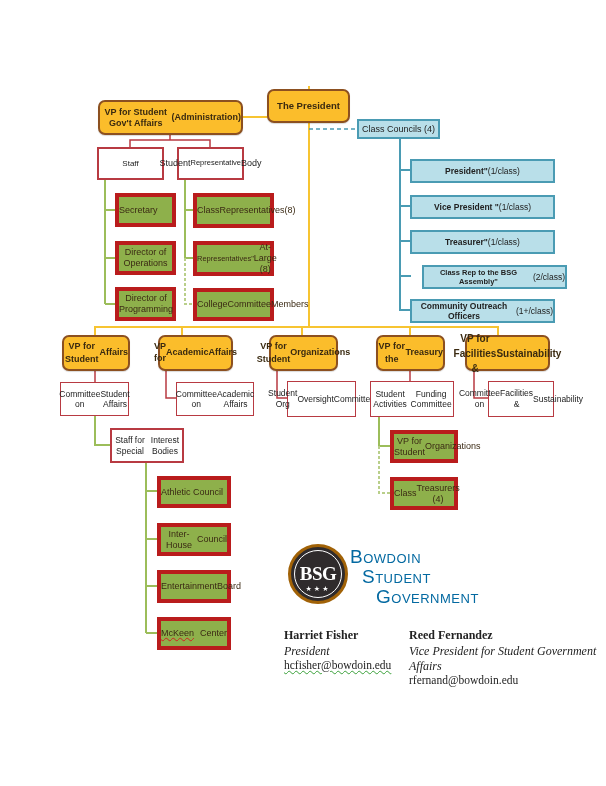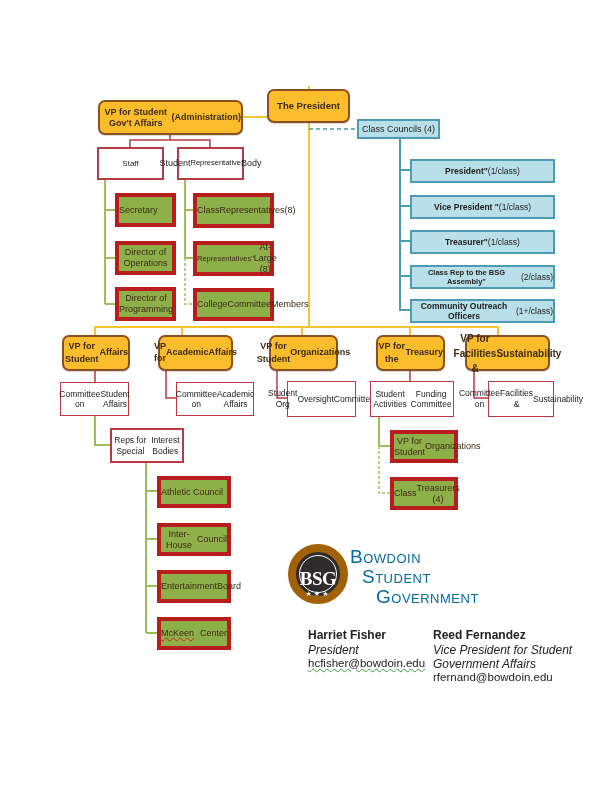--- a/index.html
+++ b/index.html
@@ -7,26 +7,26 @@
   .lines { position:absolute; left:0; top:0; width:606px; height:786px; }
   .box { position:absolute; box-sizing:border-box; display:flex; align-items:center; justify-content:center; text-align:center; line-height:1.2; }
   .orange { background:#fbbd2b; border:2px solid #8c5020; border-radius:7px; font-weight:bold; font-size:9.5px; color:#3a2a10; box-shadow:0 1px 1px rgba(0,0,0,0.15); }
   .redbox { background:#ffffff; border:2px solid #b83a42; font-size:8.5px; color:#222; }
   .redbox.thin { border-width:1.5px; }
   .green { background:#8eb04b; border:4px solid #b91c1c; font-weight:normal; font-size:9px; color:#3b2a14;justify-content:space-between; }
   .blue { background:#b9dfe9; border:2px solid #4a9bb3; font-size:8.5px; color:#222; }
   .blue .t1 { font-weight:bold; }
   .col { display:flex; flex-direction:row; }
   .logo { position:absolute; left:282px; top:542px; width:220px; height:70px; }
-  .logo-circle { position:absolute; left:6px; top:2px; width:60px; height:60px; border-radius:50%; background:#2f2b2c; border:8px solid #a16207; box-sizing:border-box; }
+  .logo-circle { position:absolute; left:6px; top:2px; width:60px; height:60px; border-radius:50%; background:#2f2b2c; border:3px solid #a16207; box-sizing:border-box; }
   .logo-circle::before { content:""; position:absolute; left:3px; top:3px; right:3px; bottom:3px; border-radius:50%; border:1.5px solid #ffffff; }
   .logo-abbr { position:absolute; left:0; right:0; top:16px; text-align:center; font-family:"Liberation Serif", serif; font-weight:bold; font-size:19px; color:#fff; letter-spacing:-0.5px; }
   .logo-stars { position:absolute; left:0; right:0; top:38px; text-align:center; font-size:7px; color:#fff; letter-spacing:2px; }
   .logo-line { position:absolute; font-family:Liberation Sans, sans-serif; color:#0369a1; font-variant:small-caps; font-size:19px; letter-spacing:0.5px; white-space:nowrap; }
-  .contact { position:absolute; font-family:Liberation Sans, sans-serif; color:#222;margin-left:24px; }
+  .contact { position:absolute; font-family:Liberation Serif, serif; color:#222; }
   .contact .name { font-weight:bold; font-size:12px; }
   .contact .role { font-style:italic; font-size:12px; margin-top:1px; }
   .contact .email { font-size:11.5px; }
   .spell { text-decoration:underline wavy #3aa03a; text-decoration-thickness:1px; }
   .spell-red { text-decoration:underline wavy #d02020; text-decoration-thickness:1px; }
 </style>
 </head>
 <body>
 
 <svg class="lines" viewBox="0 0 606 786" xmlns="http://www.w3.org/2000/svg">
@@ -136,21 +136,21 @@
   <span>(1/class)</span>
 </div>
 <div class="box blue col" style="left:410px;top:195px;width:145px;height:24px;">
   <span class="t1">Vice President "</span>
   <span>(1/class)</span>
 </div>
 <div class="box blue col" style="left:410px;top:230px;width:145px;height:24px;">
   <span class="t1">Treasurer"</span>
   <span>(1/class)</span>
 </div>
-<div class="box blue col" style="left:410px;top:265px;width:145px;height:24px;">
+<div class="box blue col" style="left:422px;top:265px;width:145px;height:24px;">
   <span class="t1" style="font-size:7.5px">Class Rep to the BSG Assembly"</span>
   <span>(2/class)</span>
 </div>
 <div class="box blue col" style="left:410px;top:299px;width:145px;height:24px;">
   <span class="t1">Community Outreach Officers</span>
   <span>(1+/class)</span>
 </div>
 
 <div class="box orange col" style="left:62px;top:335px;width:68px;height:36px;font-size:9px;line-height:1.5;">
   <span>VP for Student</span>
@@ -191,21 +191,21 @@
   <span>Student Activities</span>
   <span>Funding Committee</span>
 </div>
 <div class="box redbox thin col" style="left:488px;top:381px;width:66px;height:36px;line-height:1.25;">
   <span>Committee on</span>
   <span>Facilities &amp;</span>
   <span>Sustainability</span>
 </div>
 
 <div class="box redbox col" style="left:110px;top:428px;width:74px;height:35px;">
-  <span>Reps for Special</span>
+  <span>Staff for Special</span>
   <span>Interest Bodies</span>
 </div>
 <div class="box green" style="left:157px;top:476px;width:74px;height:32px;">
   <span>Athletic Council</span>
 </div>
 <div class="box green col" style="left:157px;top:523px;width:74px;height:33px;">
   <span>Inter-House</span>
   <span>Council</span>
 </div>
 <div class="box green col" style="left:157px;top:570px;width:74px;height:33px;">

